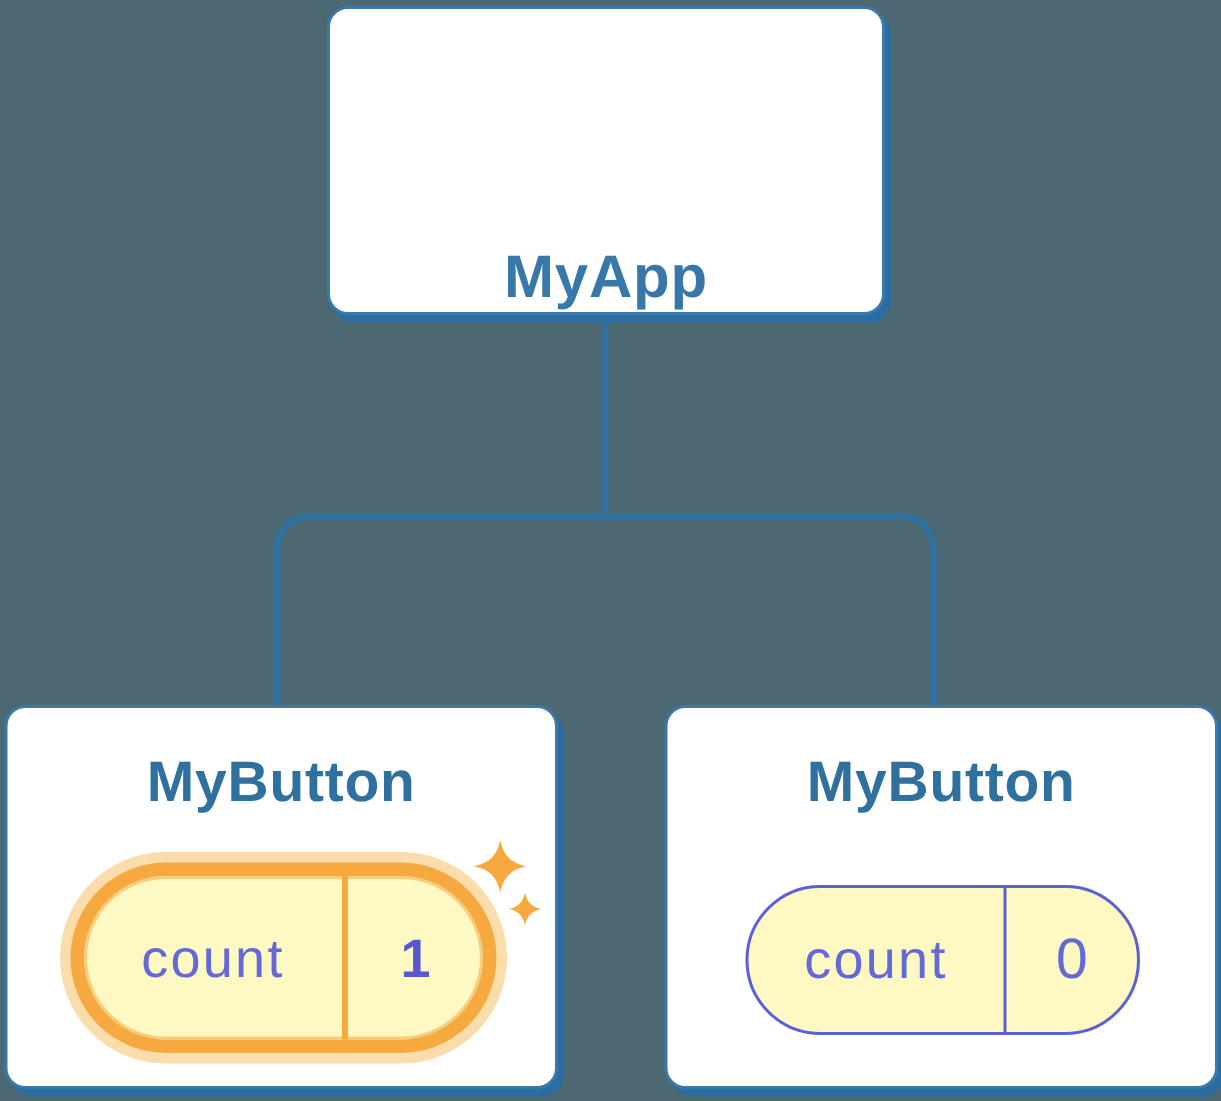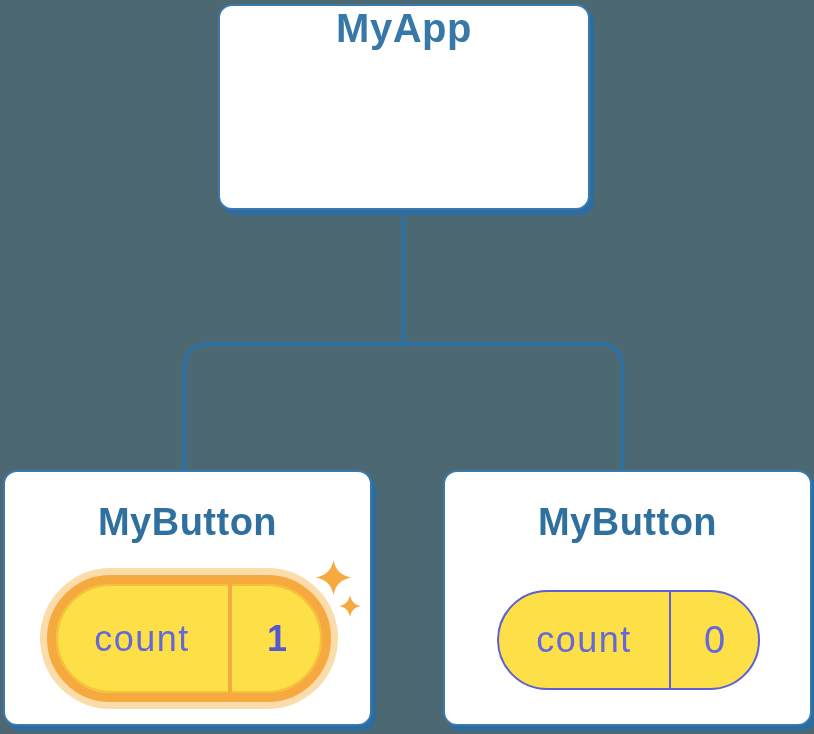--- a/index.html
+++ b/index.html
@@ -28,40 +28,40 @@
   svg.connectors path{stroke:var(--connector);stroke-width:4;fill:none;}
   .card{
     position:absolute;
     background:#ffffff;
     border:2px solid var(--card-border);
     border-radius:14px;
     box-shadow:4px 5px 0 var(--card-shadow);
   }
   .card.root{
     left:218px;top:4px;width:372px;height:206px;
-    display:flex;align-items:flex-start;justify-content:center;
+    display:flex;align-items:flex-end;justify-content:center;
   }
   .root-label{
     color:var(--root-label);
     font-size:40px;font-weight:600;letter-spacing:0.5px;
   }
   .card.child{top:470px;width:369px;height:256px;}
   .card.child.left{left:3px;}
   .card.child.right{left:443px;}
   .card-title{
     position:absolute;left:0;right:0;top:29px;
     text-align:center;
     color:var(--title-label);
     font-size:38px;font-weight:600;letter-spacing:0.5px;
   }
   .pill{
     position:absolute;
     border-radius:999px;
     display:flex;align-items:stretch;
-    background:#fde047;
+    background:#fef9c3;
   }
   .pill.highlighted{
     left:42px;top:103px;width:284px;height:127px;
     border:9px solid var(--highlight-ring);
     box-shadow:0 0 0 7px var(--highlight-halo),
                inset 0 0 0 2px rgba(237,154,46,0.45);
   }
   .pill.plain{
     left:52px;top:118px;width:263px;height:100px;
     border:2px solid var(--pill-border);

